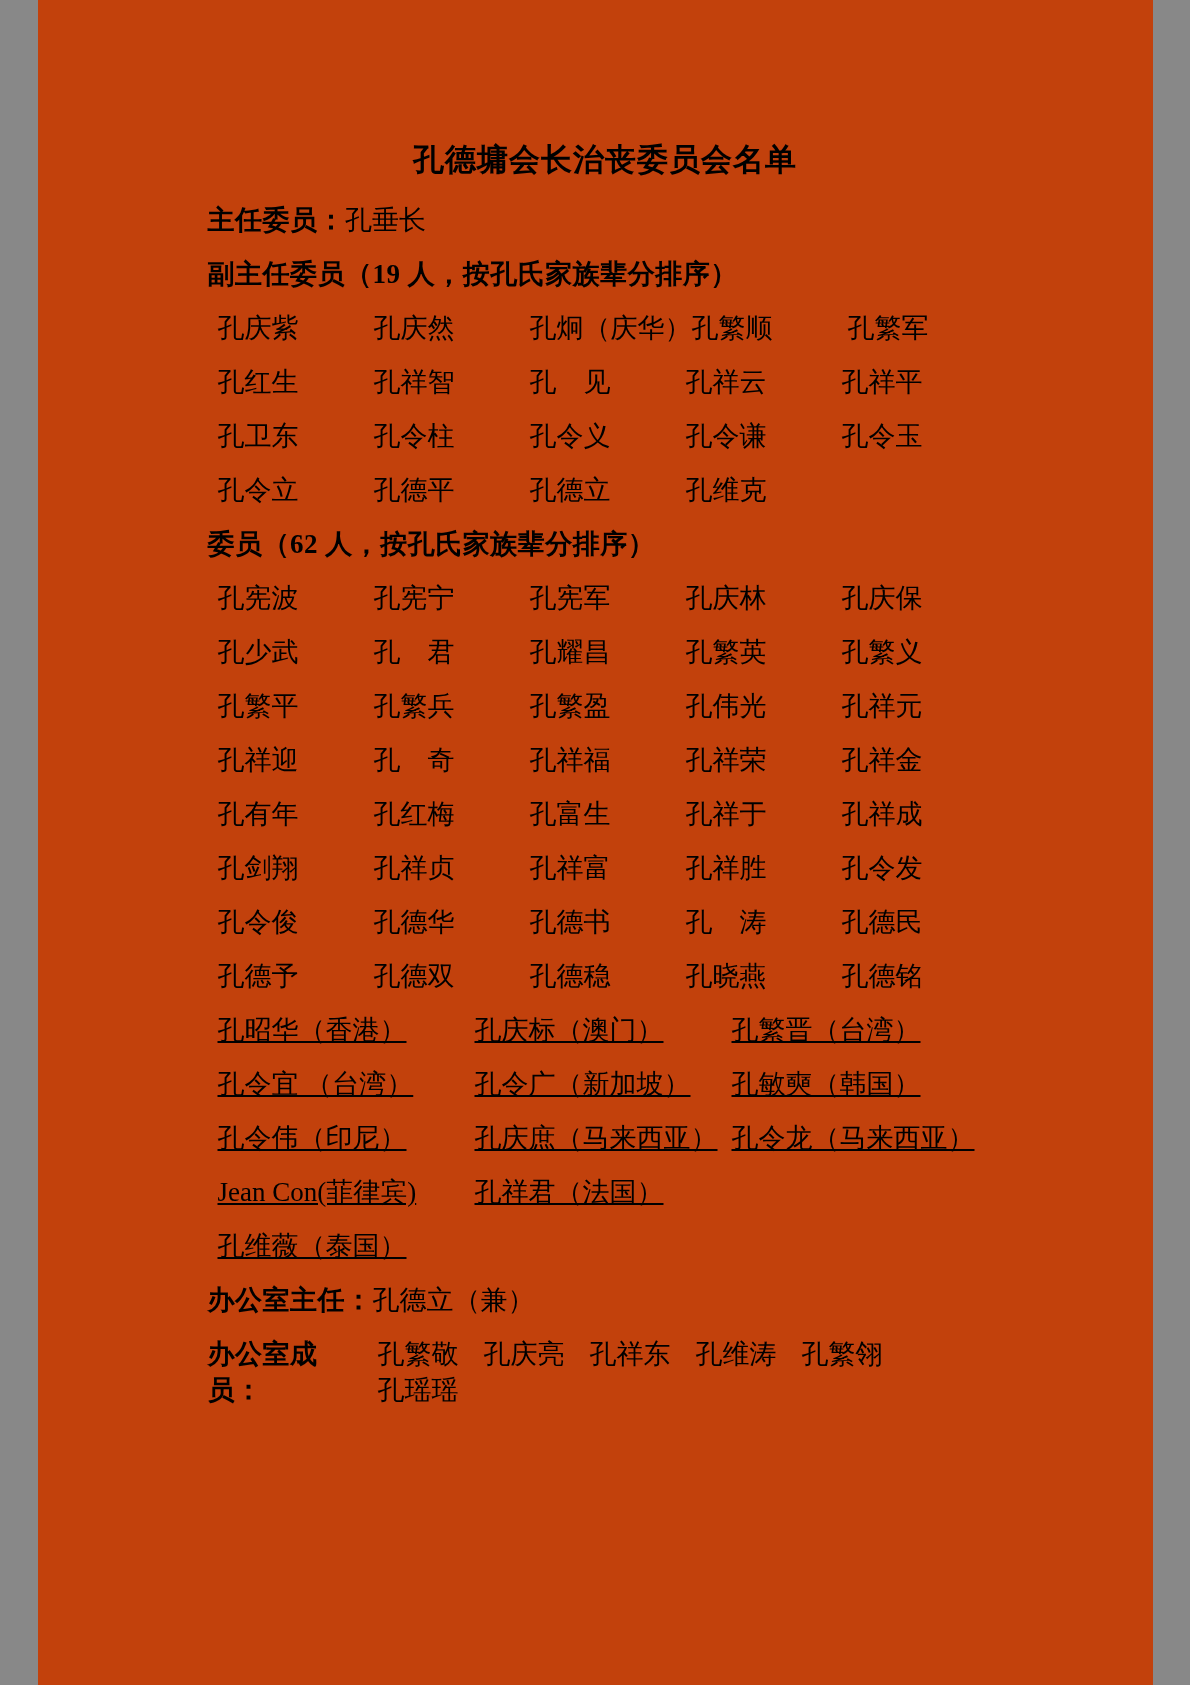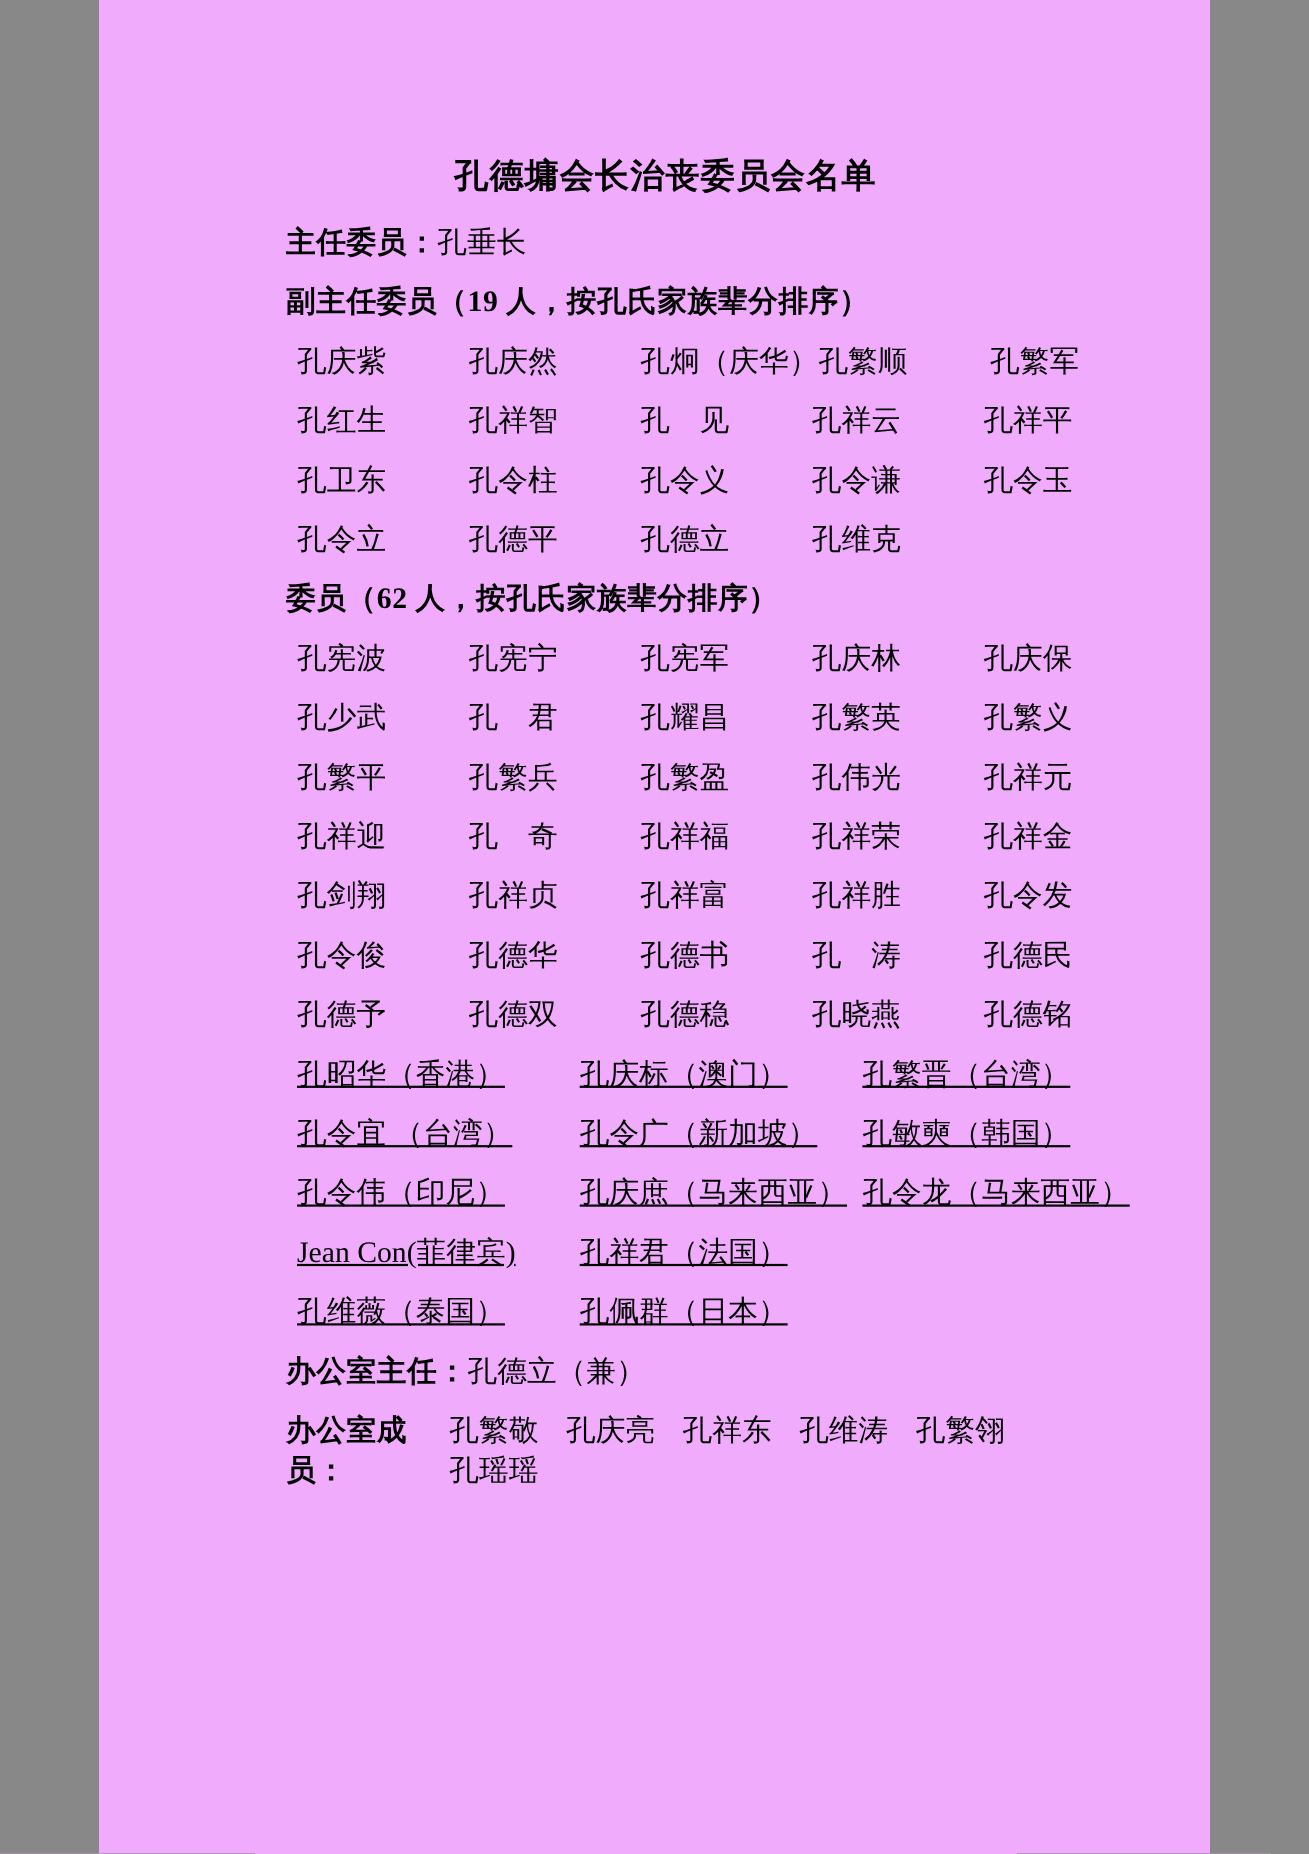--- a/index.html
+++ b/index.html
@@ -1,17 +1,17 @@
 <!DOCTYPE html>
 <html><head>
 <meta charset="utf-8">
 <style>
   html,body{margin:0;padding:0;background:#888;}
   .page{
-    width:1010px;height:1685px;background:#f0abfc;margin:0 auto;
+    width:1115px;height:1685px;background:#c2410c;margin:0 auto;
     font-family:"Liberation Serif","DejaVu Serif",serif;
     color:#000;position:relative;overflow:hidden;
     box-sizing:border-box;
     padding:140px 150px 0 170px;
   }
   .doc-title{
     text-align:center;
     font-size:31px;font-weight:700;
     letter-spacing:1px;
     height:44px;line-height:40px;
@@ -99,20 +99,27 @@
         <span class="name-cell">孔祥元</span>
       </div>
       <div class="name-row">
         <span class="name-cell">孔祥迎</span>
         <span class="name-cell">孔　奇</span>
         <span class="name-cell">孔祥福</span>
         <span class="name-cell">孔祥荣</span>
         <span class="name-cell">孔祥金</span>
       </div>
       <div class="name-row">
+        <span class="name-cell">孔有年</span>
+        <span class="name-cell">孔红梅</span>
+        <span class="name-cell">孔富生</span>
+        <span class="name-cell">孔祥于</span>
+        <span class="name-cell">孔祥成</span>
+      </div>
+      <div class="name-row">
         <span class="name-cell">孔剑翔</span>
         <span class="name-cell">孔祥贞</span>
         <span class="name-cell">孔祥富</span>
         <span class="name-cell">孔祥胜</span>
         <span class="name-cell">孔令发</span>
       </div>
       <div class="name-row">
         <span class="name-cell">孔令俊</span>
         <span class="name-cell">孔德华</span>
         <span class="name-cell">孔德书</span>
@@ -143,21 +150,20 @@
         <span class="name-cell">孔令伟（印尼）</span>
         <span class="name-cell">孔庆庶（马来西亚）</span>
         <span class="name-cell">孔令龙（马来西亚）</span>
       </div>
       <div class="name-row">
         <span class="name-cell">Jean Con(菲律宾)</span>
         <span class="name-cell">孔祥君（法国）</span>
       </div>
       <div class="name-row">
         <span class="name-cell">孔维薇（泰国）</span>
-        <span class="name-cell">孔佩群（日本）</span>
       </div>
     </div>
 
   <div class="line">
     <span class="sec-label">办公室主任：</span>
     <span class="sec-value">孔德立（兼）</span>
   </div>
 
   <div class="line office-members-line">
     <span class="sec-label office-label">办公室成员：</span>

